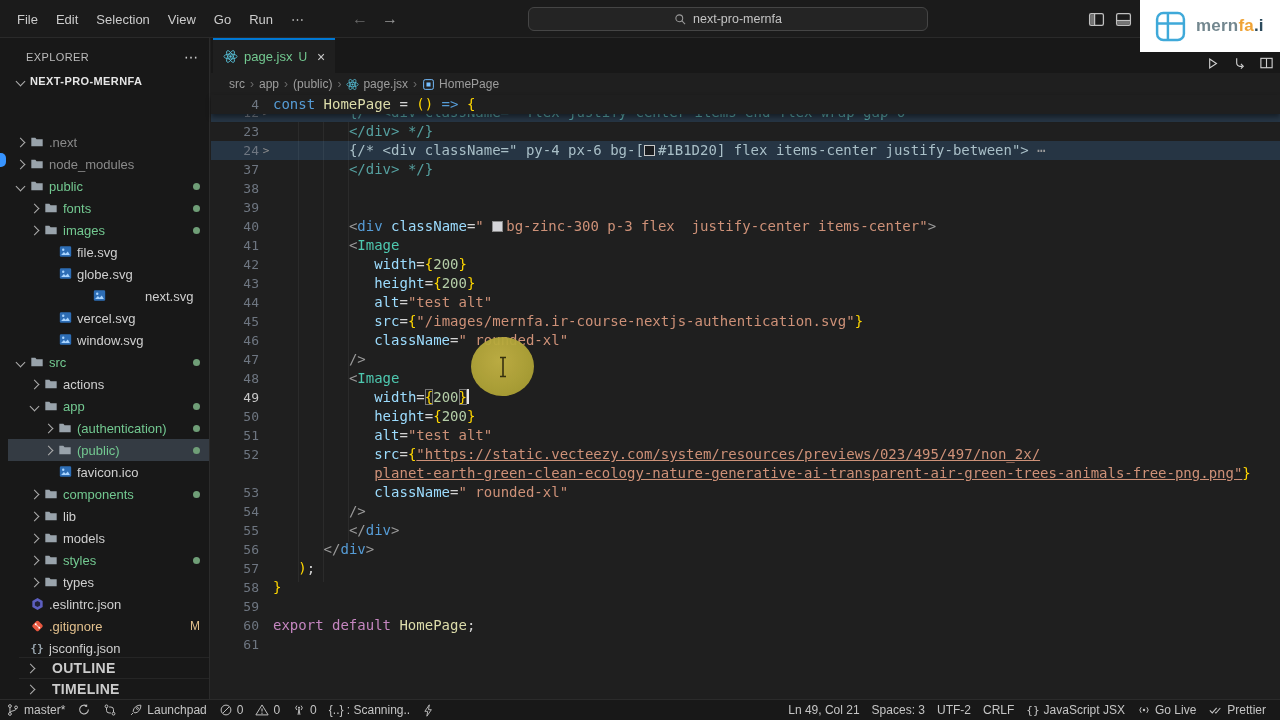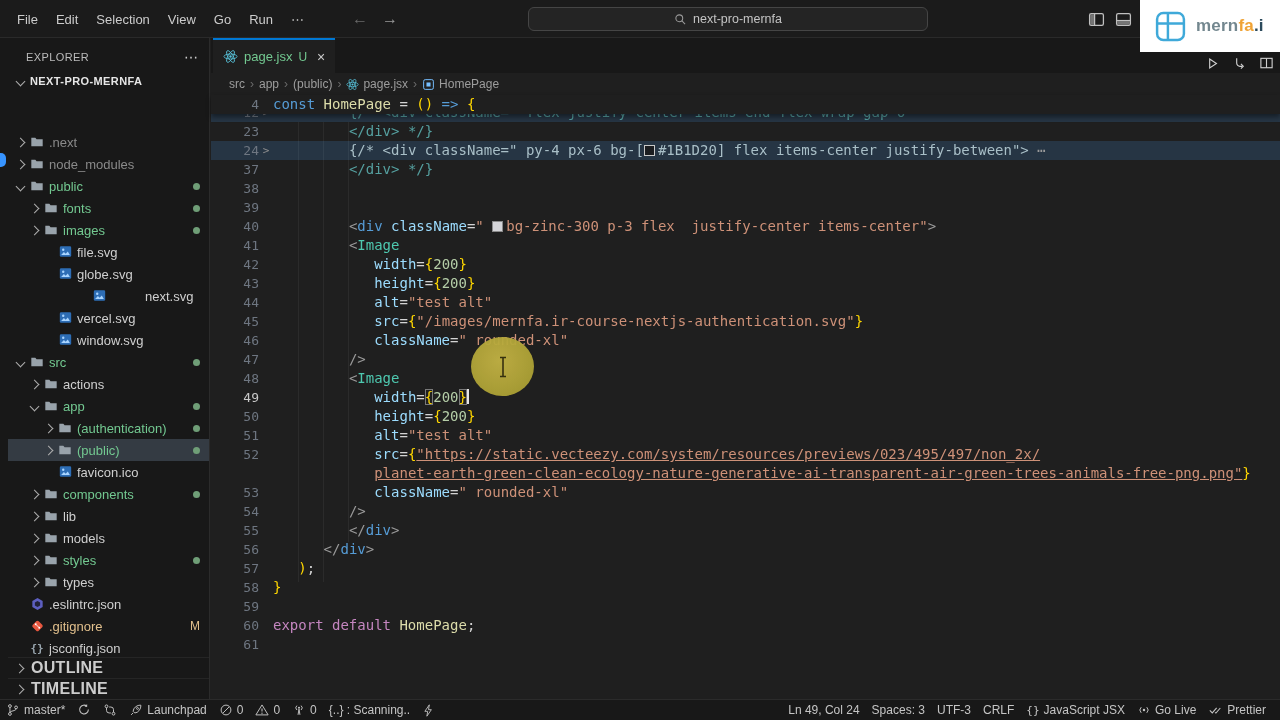--- a/index.html
+++ b/index.html
@@ -37,21 +37,21 @@
   .trow .spacer { width:16px; flex:0 0 16px; }
   .trow .ticon { width:18px; flex:0 0 18px; display:flex; justify-content:center; align-items:center; }
   .trow .tlabel { margin-left:3px; white-space:nowrap; overflow:hidden; flex:1; }
   .trow .badge { margin-right:9px; flex:0 0 auto; }
   .c-green { color:#73C991; } .c-orange { color:#E2C08D; } .c-dim { color:#8a8a8a; }
   .dot { width:7px; height:7px; border-radius:50%; background:#6f9e77; }
   .mbadge { color:#E2C08D; font-size:12px; }
   .chev { width:7px; height:7px; border-right:1.5px solid #aeaeae; border-bottom:1.5px solid #aeaeae; }
   .chev.right { transform:rotate(-45deg); }
   .chev.down { transform:rotate(45deg); }
-  .section { position:absolute; left:0; width:201px; height:21px; border-top:1px solid #252525; display:flex; align-items:center; gap:8px; padding-left:8px; color:#cccccc; font-size:16px; font-weight:bold; letter-spacing:.3px; background:#181818; }
+  .section { position:absolute; left:11px; width:201px; height:21px; border-top:1px solid #252525; display:flex; align-items:center; gap:18px; padding-left:8px; color:#cccccc; font-size:14px; font-weight:bold; letter-spacing:.3px; background:#181818; }
 
   
   .editor { position:absolute; left:211px; top:38px; width:1069px; height:661px; background:#1f1f1f; }
   .tabbar { position:absolute; left:0; top:0; width:1069px; height:35px; background:#181818; }
   .tab { position:absolute; left:2px; top:0; height:35px; min-width:120px; background:#1f1f1f; border-top:2px solid #0078d4; display:flex; align-items:center; padding:0 10px; gap:6px; }
   .tab-name { color:#73C991; font-size:13px; }
   .tab-dirty { color:#73C991; font-size:12px; }
   .tab-close { color:#cccccc; font-size:14px; margin-left:4px; }
   .ed-actions { position:absolute; right:6px; top:0; height:35px; display:flex; align-items:flex-end; padding-bottom:2px; gap:12px; color:#c8c8c8; }
   .crumbs { position:absolute; left:0; top:35px; width:1069px; height:22px; display:flex; align-items:center; padding-left:18px; gap:5px; color:#9d9d9d; font-size:12px; background:#1f1f1f; }
@@ -664,27 +664,27 @@
         <div class="sb-item">
           <span class="ic">
             <svg width="13" height="13" viewBox="0 0 16 16">
               <path d="M9 1L3.5 9H7l-1 6L11.5 7H8z" fill="none" stroke="#c5c5c5" stroke-width="1.1"></path>
             </svg>
           </span>
         </div>
       </div>
     <div class="sb-group" id="sb-right" style="padding-right:8px;">
         <div class="sb-item">
-          <span>Ln 49, Col 24</span>
+          <span>Ln 49, Col 21</span>
         </div>
         <div class="sb-item">
           <span>Spaces: 3</span>
         </div>
         <div class="sb-item">
-          <span>UTF-3</span>
+          <span>UTF-2</span>
         </div>
         <div class="sb-item">
           <span>CRLF</span>
         </div>
         <div class="sb-item">
           <span><span style="font-family:'DejaVu Sans Mono',monospace;font-size:11px;">{}</span></span>
           <span>JavaScript JSX</span>
         </div>
         <div class="sb-item">
           <span class="ic">

